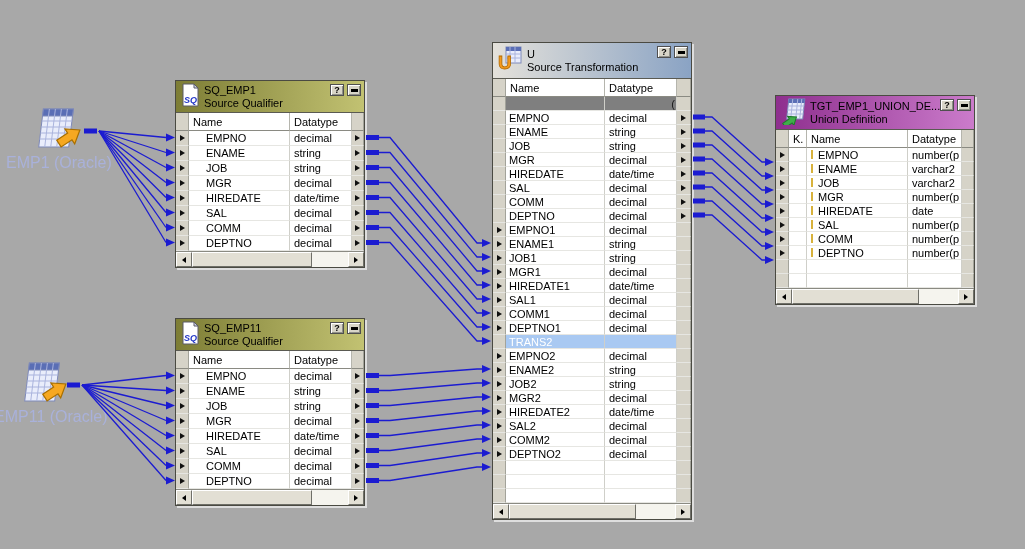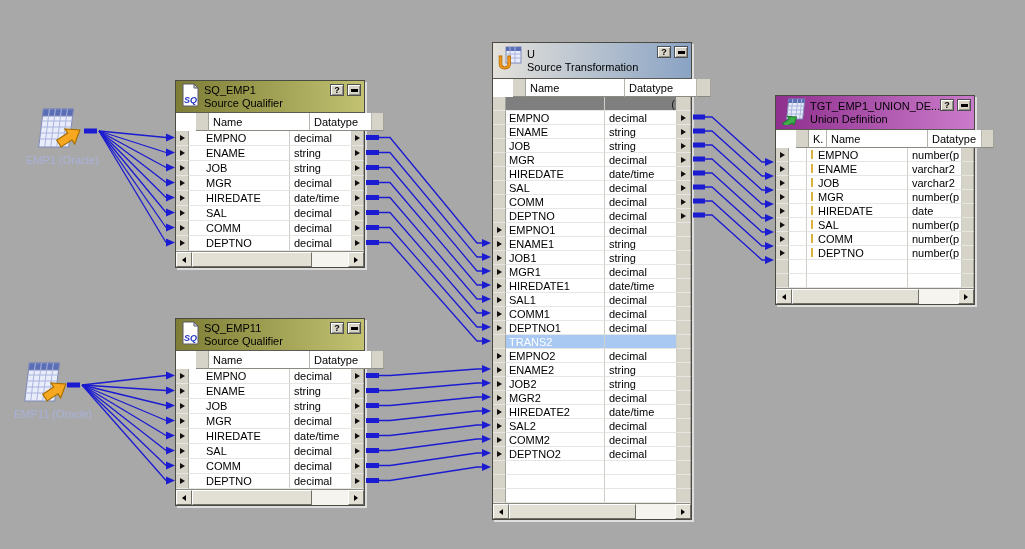--- a/index.html
+++ b/index.html
@@ -4,21 +4,21 @@
 <style>
   * { box-sizing: border-box; margin: 0; padding: 0; }
   html,body { width:1025px; height:549px; }
   body { font-family:"Liberation Sans", sans-serif; background:#a8a8a8; overflow:hidden; position:relative; }
 
   #canvas { position:absolute; inset:0; background:#a8a8a8; }
 
   #links { position:absolute; left:0; top:0; z-index:5; pointer-events:none; }
 
   .src-icon { position:absolute; z-index:1; }
-  .src-label { position:absolute; z-index:1; font-size:11px; color:#a9b1da; white-space:nowrap;margin-left:20px; }
+  .src-label { position:absolute; z-index:1; font-size:16px; color:#a9b1da; text-align:center; white-space:nowrap; }
 
   .box { position:absolute; z-index:2; background:#fff; border:1px solid #4a4a42;
          box-shadow:2px 2px 0 #dedede; }
 
   .titlebar { position:relative; display:flex; align-items:center; gap:4px; padding:2px 4px;
               border-bottom:1px solid #5a5a52; }
   .sq .titlebar { height:32px; background:linear-gradient(90deg,#7d7d35 0%,#c2c272 100%); }
   .union .titlebar { height:36px; background:linear-gradient(90deg,#e4e1da 0%,#8aa3c4 100%); }
   .target .titlebar { height:34px; background:linear-gradient(90deg,#8e2f8e 0%,#cb7bcb 100%); }
   .titletext { font-size:11px; line-height:13px; color:#000; overflow:hidden; white-space:nowrap; max-width:138px; }
@@ -26,21 +26,21 @@
   .winbtn { width:14px; height:12px; background:#d8d5c8; border:1px solid #4f4f4f;
             box-shadow:inset 1px 1px 0 #fff, inset -1px -1px 0 #909088;
             font-size:9px; font-weight:bold; color:#000;
             display:flex; align-items:center; justify-content:center; line-height:1; }
   .minusbar { width:7px; height:3px; background:#000; }
 
   .row, .colhdr { display:grid; }
   .sq .row, .sq .colhdr { grid-template-columns:13px 101px 62px 12px; }
   .union .row, .union .colhdr { grid-template-columns:13px 99px 72px 14px; }
   .target .row, .target .colhdr { grid-template-columns:13px 18px 101px 54px 12px; }
-  .colhdr { height:18px;padding-left:20px; }
+  .colhdr { height:18px; }
   .sq .row { height:15px; }
   .union .row, .target .row { height:14px; }
 
   .cell { background:#fff; border-right:1px solid #cfcfc9; border-bottom:1px solid #e6e6e2;
           font-size:11px; line-height:12px; color:#000; display:flex; align-items:center;
           overflow:hidden; white-space:nowrap; }
   .colhdr .cell { border-bottom:1px solid #8a8a82; border-right:1px solid #b5b5ad; padding-left:4px; }
   .cell.port { background:#d6d3c8; border-right-color:#a3a39a; padding:0; justify-content:center; }
   .colhdr .cell.port { padding:0; }
 

